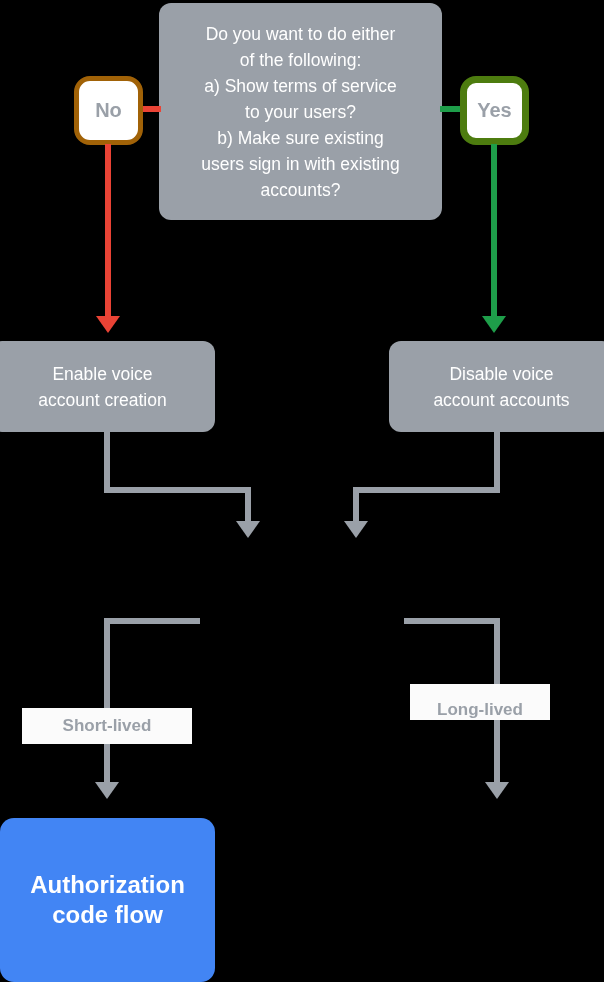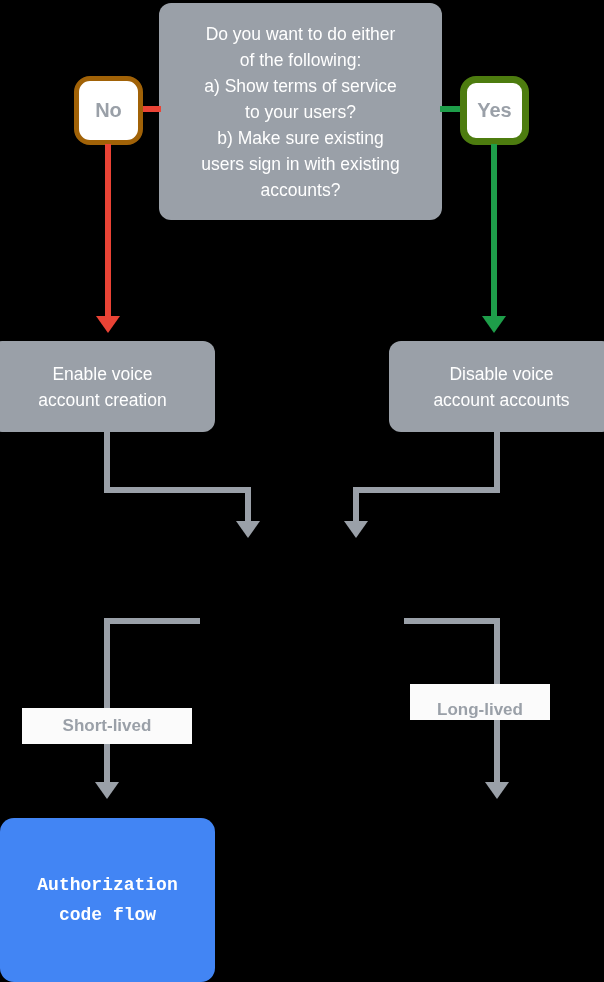--- a/index.html
+++ b/index.html
@@ -34,24 +34,23 @@
     border-radius: 12px;
     font-size: 17.5px;
     line-height: 26px;
     font-weight: 400;
   }
 
   .node-blue {
     background: #4285f4;
     color: #ffffff;
     border-radius: 14px;
-    font-size: 18px;
+    font-size: 24px;
     line-height: 30px;
     font-weight: 700;
-    font-family: Liberation Mono, monospace;
   }
 
   .node-pill {
     background: #ffffff;
     border-radius: 16px;
     font-size: 20px;
     font-weight: 700;
     color: #9aa0a8;
   }
   .node-pill.no  { border: 5px solid #a16207; }

